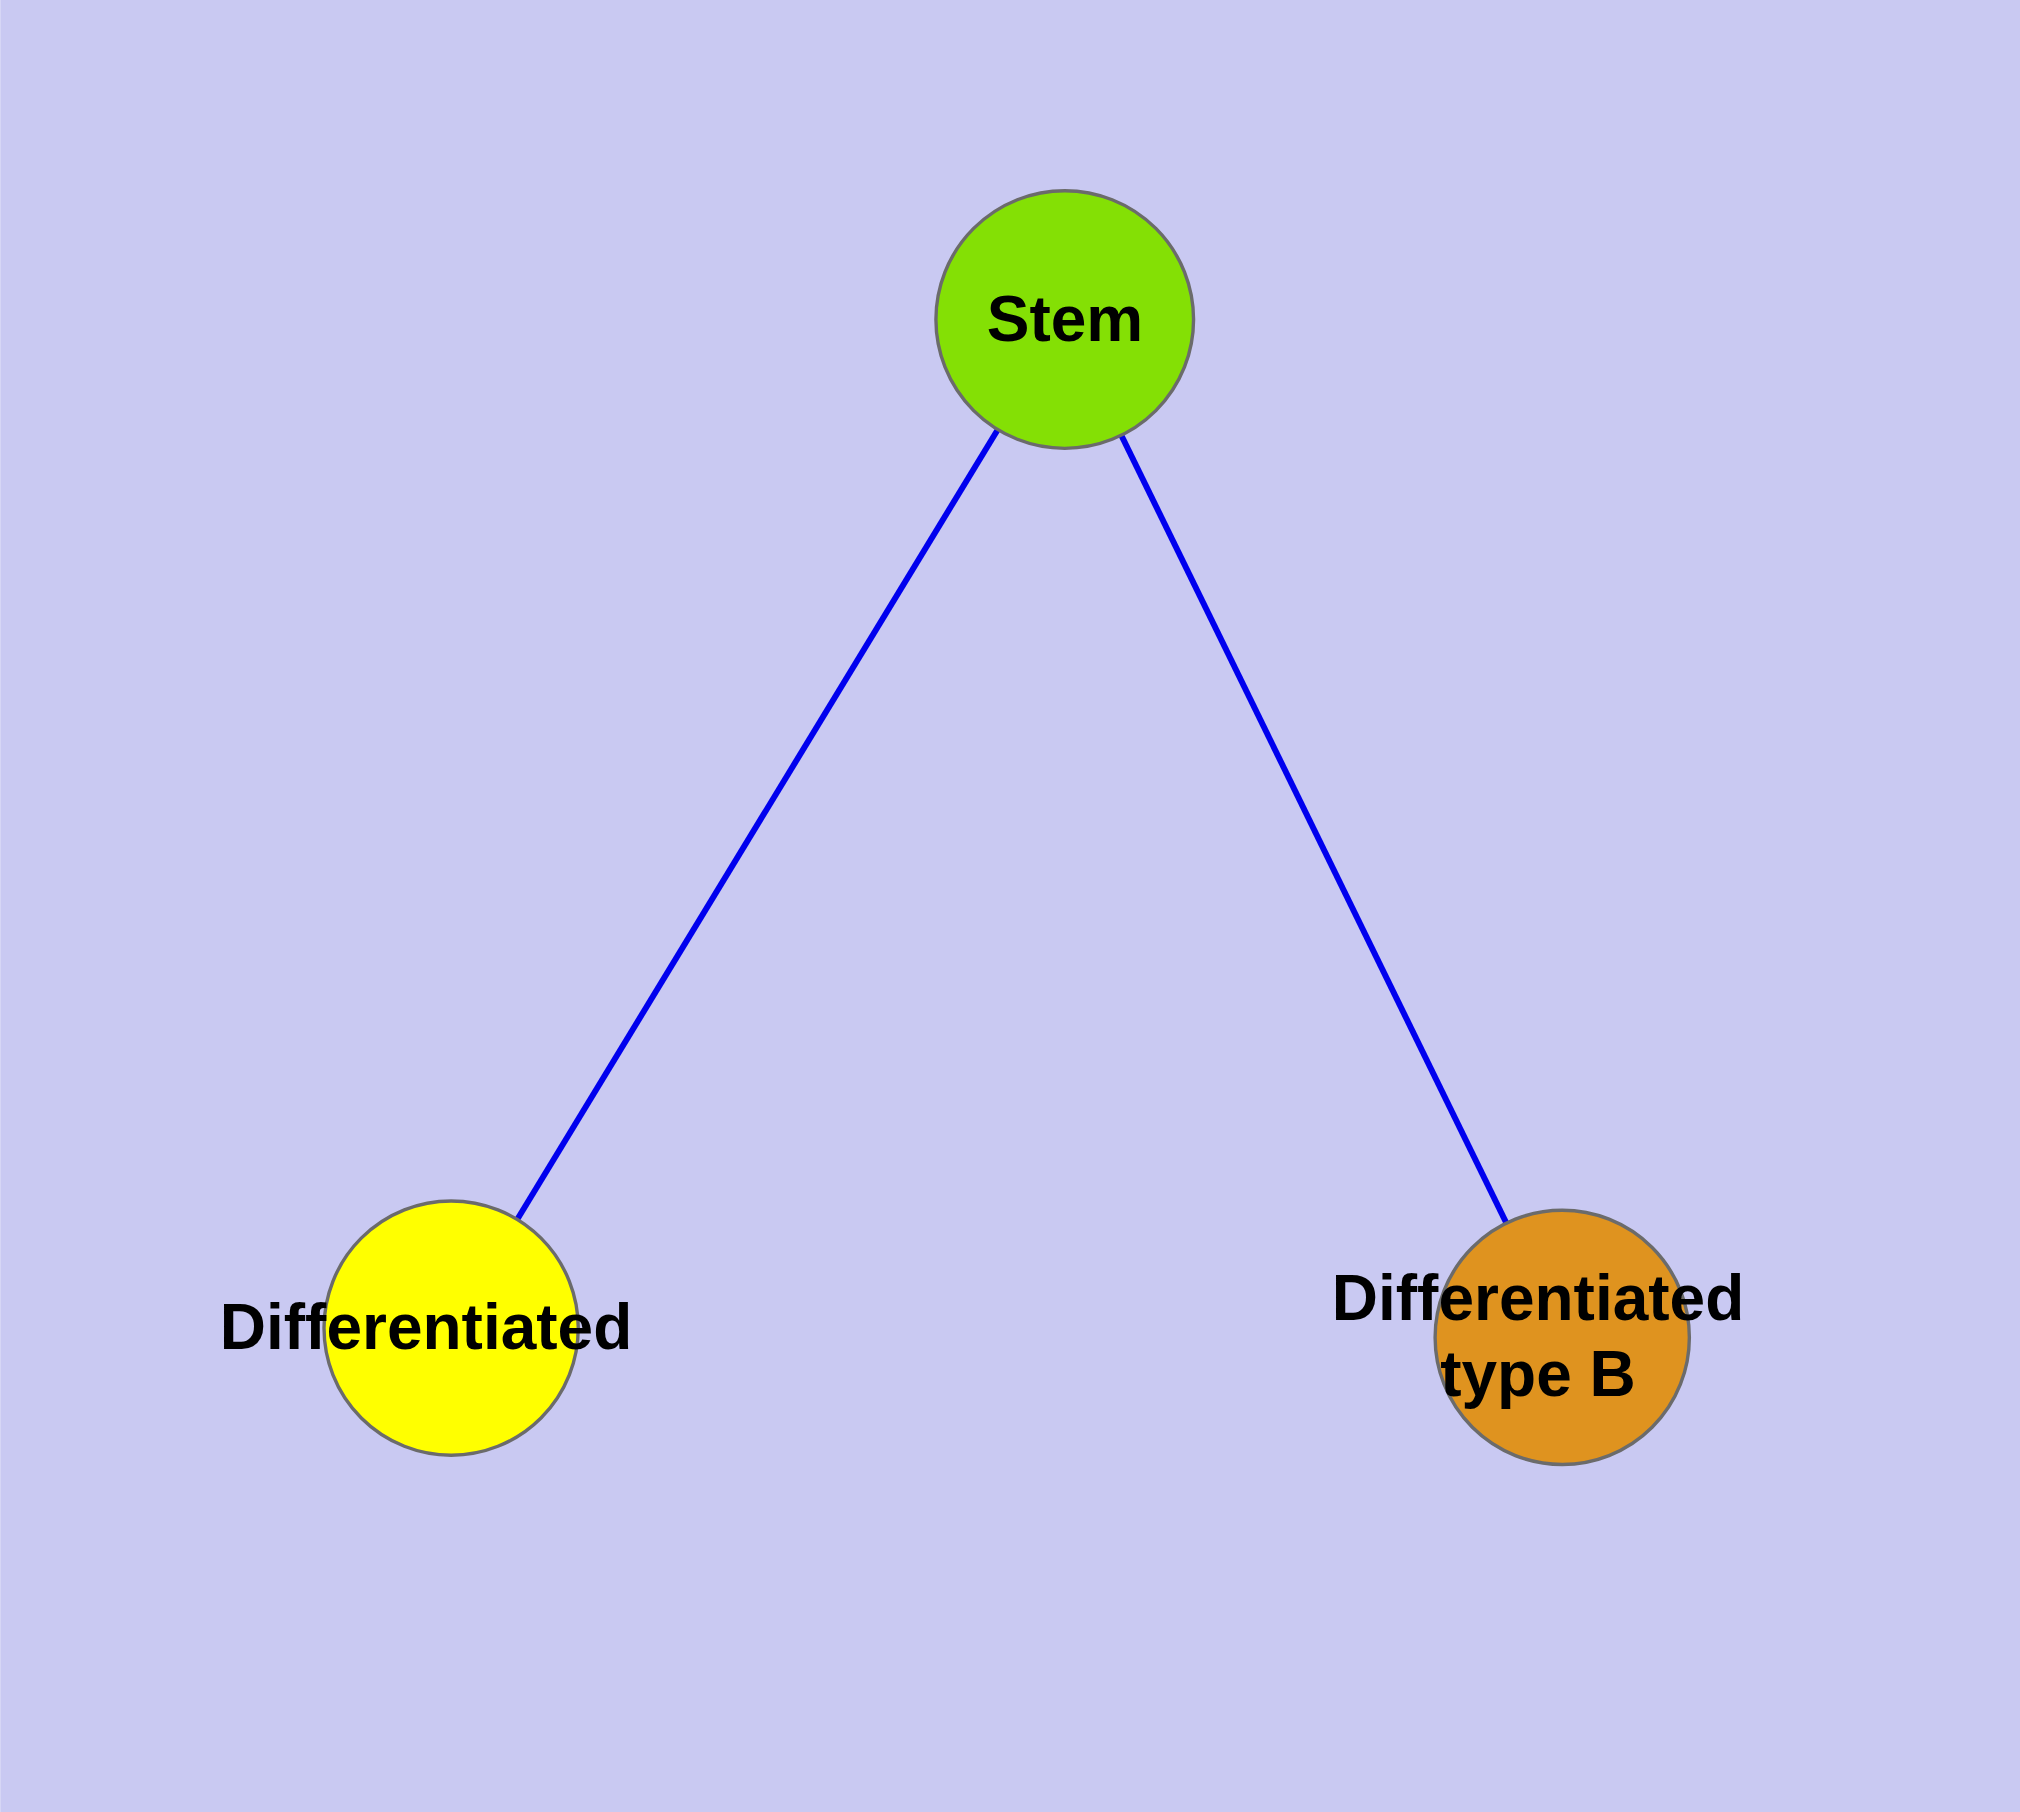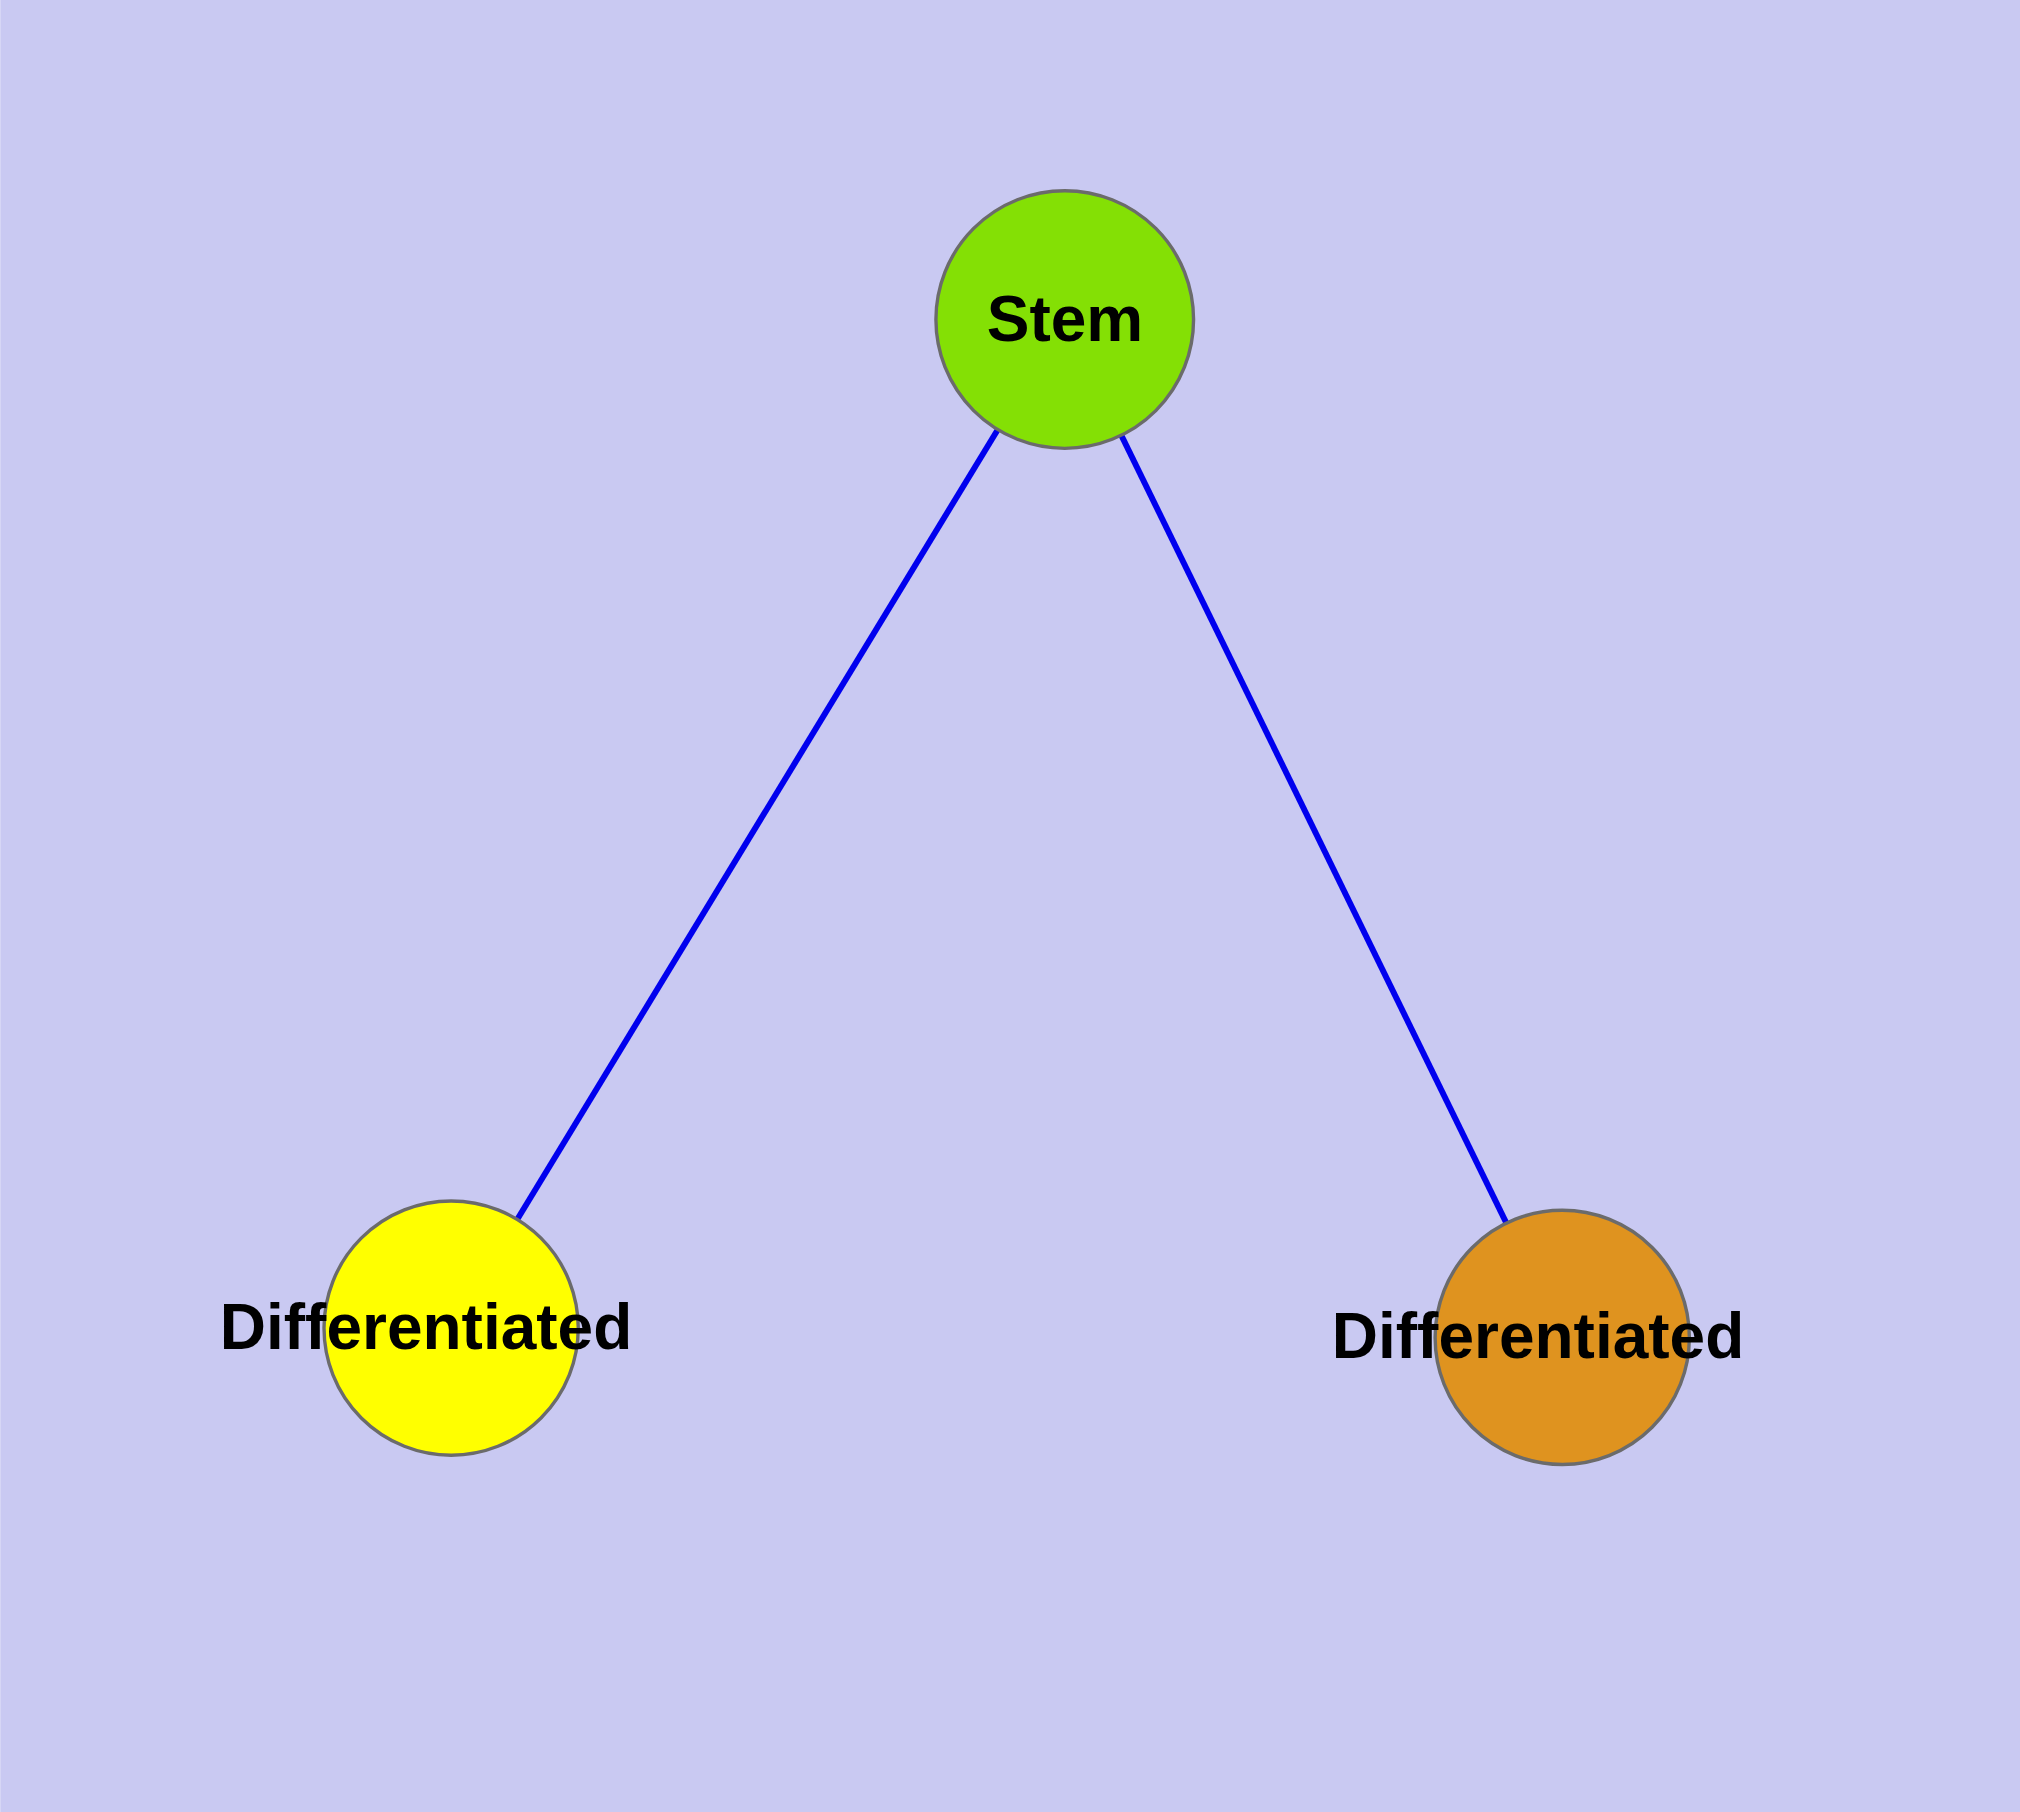--- a/index.html
+++ b/index.html
@@ -54,15 +54,16 @@
   <div class="node-label" style="left: 1065px; top: 320px;">
     <span>Stem</span>
   </div>
 
   <div class="node-label" style="left: 426px; top: 1328px;">
     <span>Differentiated</span>
   </div>
 
   <div class="node-label" style="left: 1538px; top: 1337px;">
     <span>Differentiated</span>
+    <span>type B</span>
   </div>
 </div>
 
 
 </body></html>

